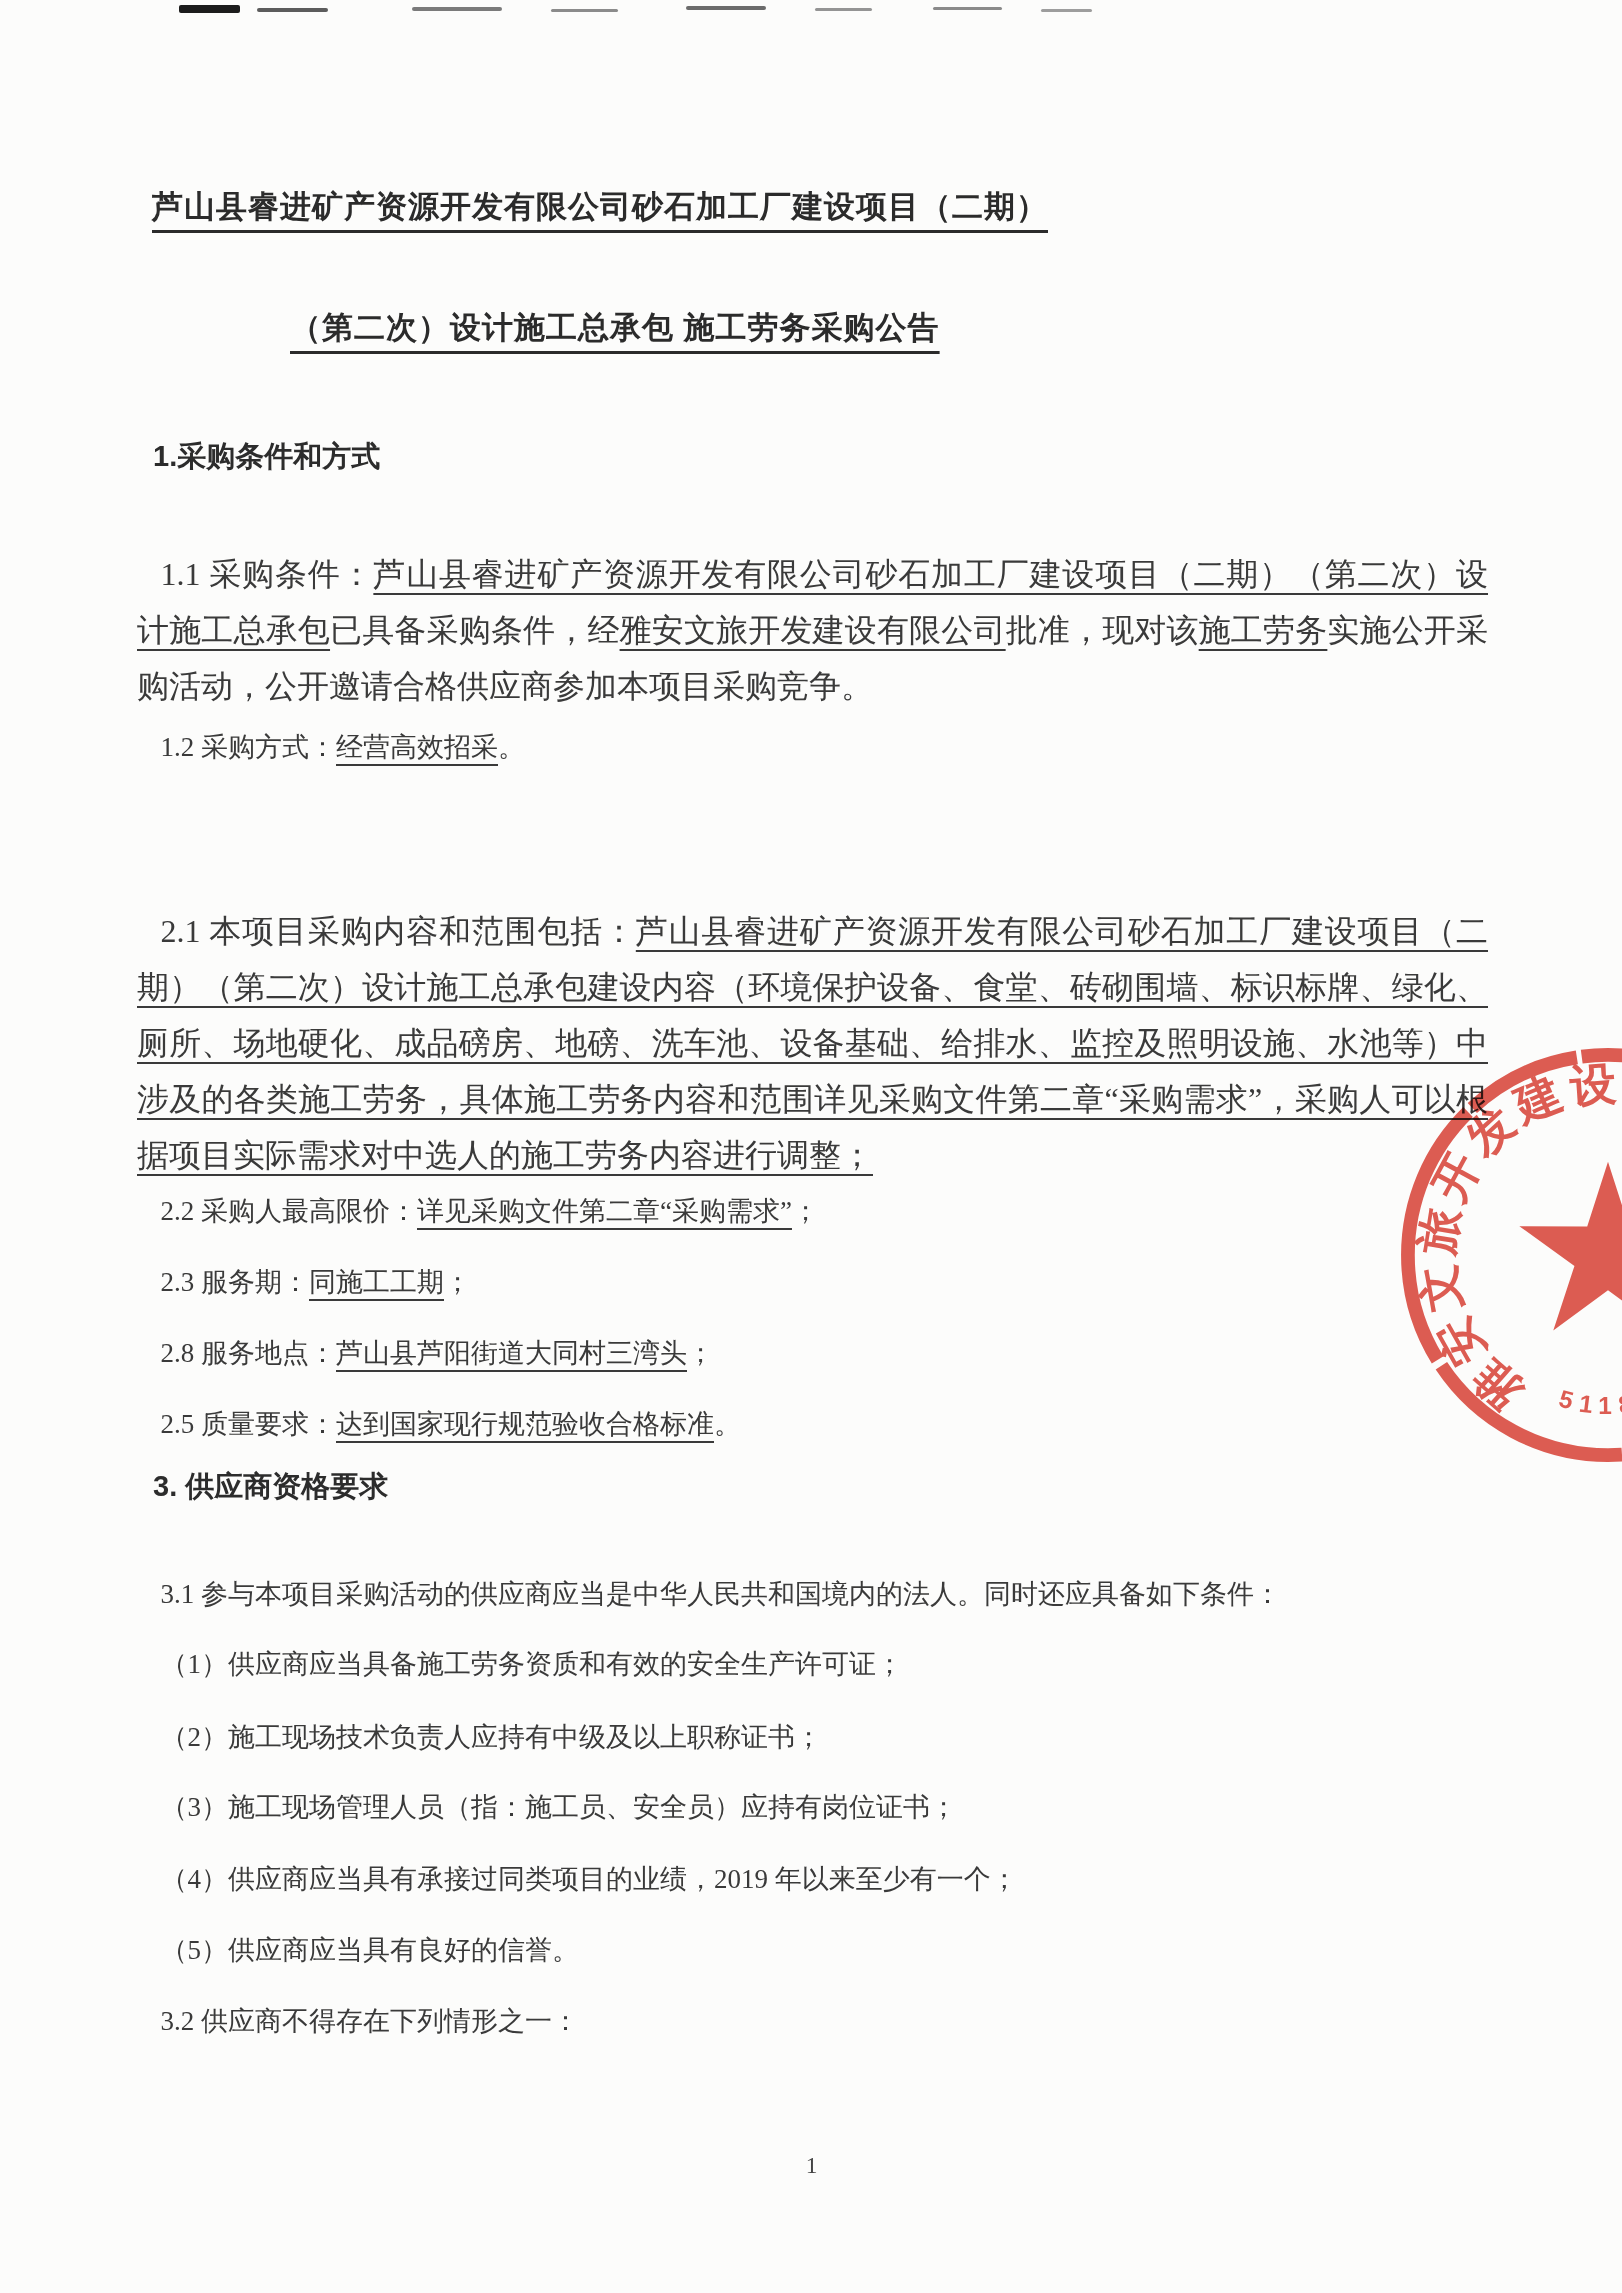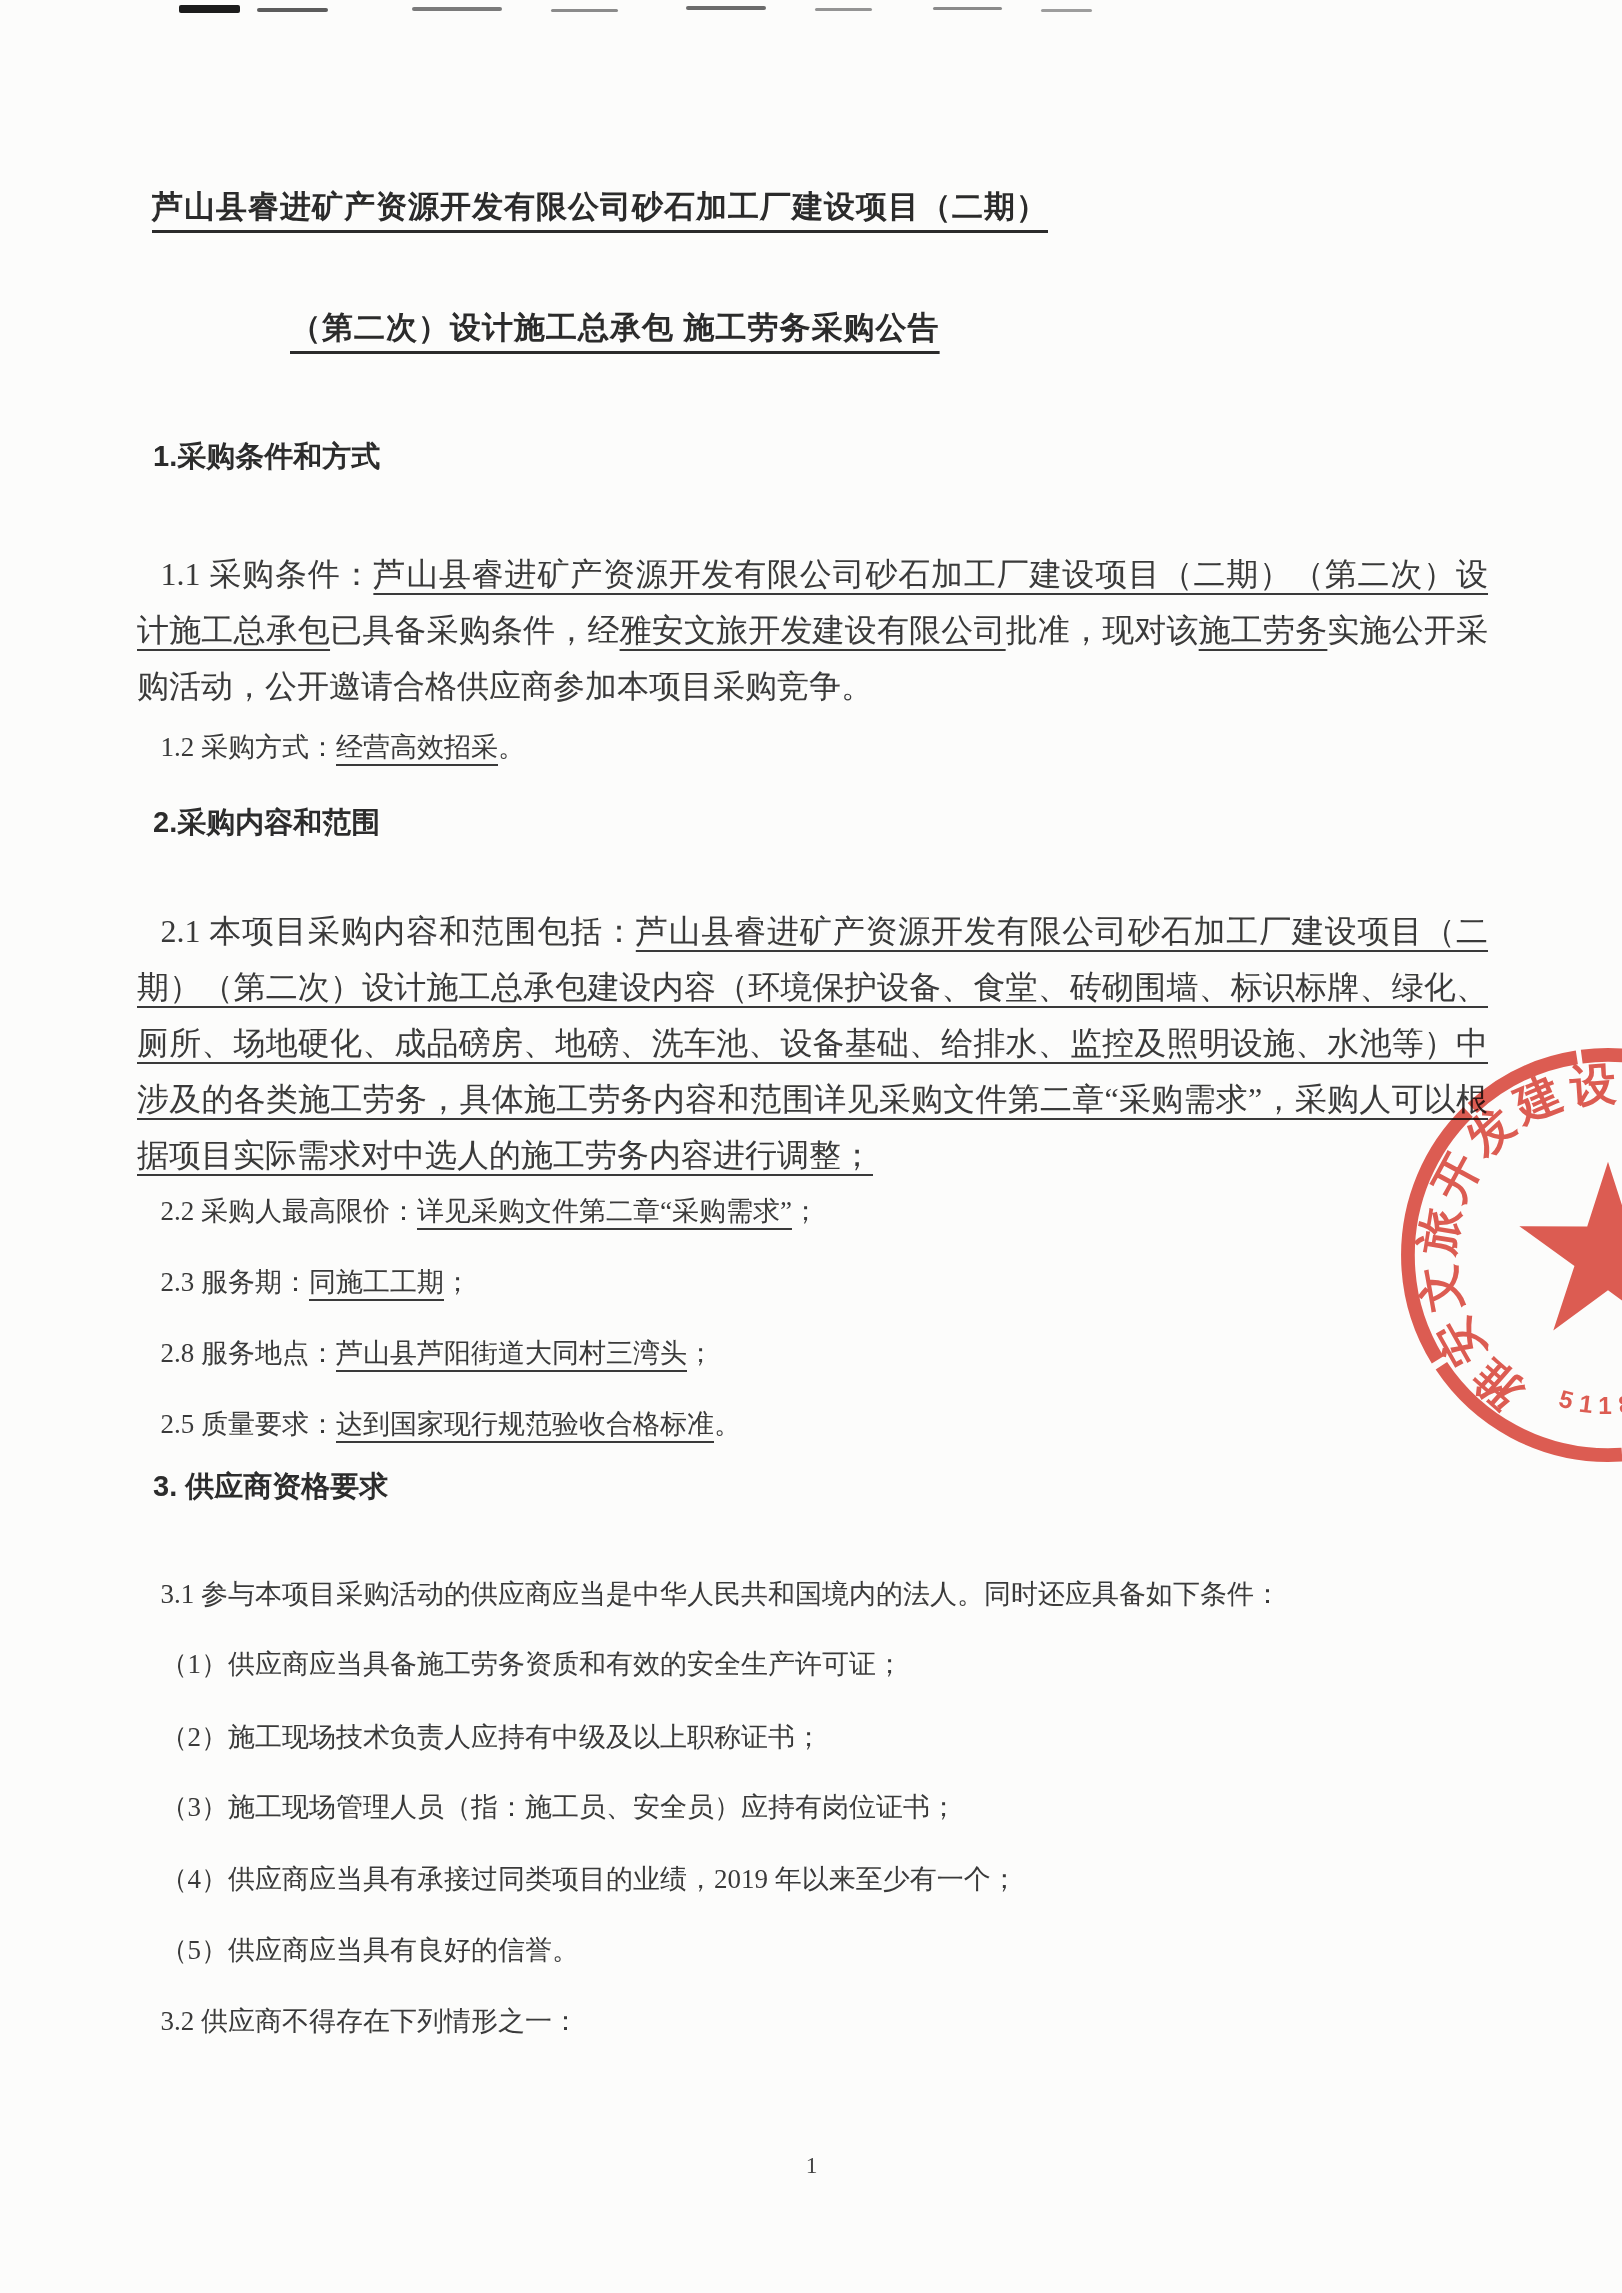--- a/index.html
+++ b/index.html
@@ -80,21 +80,20 @@
   <i class="artifact" style="left:933px;top:6.9px;width:69px;height:2.9px;background:#8a8a8a;"></i>
   <i class="artifact" style="left:1041px;top:8.8px;width:51px;height:2.9px;background:#9d9d9d;"></i>
 
   <h1 class="title" style="left:152px;top:173px;margin-top:12px;">芦山县睿进矿产资源开发有限公司砂石加工厂建设项目（二期）</h1>
   <h1 class="title" style="left:290px;top:306px;">（第二次）设计施工总承包 施工劳务采购公告</h1>
 
   <h2 class="sec blk" style="top:421px;">1.采购条件和方式</h2>
   <p class="para blk" style="top:514px;"><span>1.1 采购条件：</span><span class="u">芦山县睿进矿产资源开发有限公司砂石加工厂建设项目（二期）（第二次）设计施工总承包</span><span>已具备采购条件，经</span><span class="u">雅安文旅开发建设有限公司</span><span>批准，现对该</span><span class="u">施工劳务</span><span>实施公开采购活动，公开邀请合格供应商参加本项目采购竞争。</span></p>
   <p class="line blk" style="top:702px;"><span>1.2 采购方式：</span><span class="u">经营高效招采</span><span>。</span></p>
 
-  <h2 class="sec blk" style="top:787px;">2.采购内容和范围</h2>
   <p class="para blk" style="top:871px;"><span>2.1 本项目采购内容和范围包括：</span><span class="u">芦山县睿进矿产资源开发有限公司砂石加工厂建设项目（二期）（第二次）设计施工总承包建设内容（环境保护设备、食堂、砖砌围墙、标识标牌、绿化、厕所、场地硬化、成品磅房、地磅、洗车池、设备基础、给排水、监控及照明设施、水池等）中涉及的各类施工劳务，具体施工劳务内容和范围详见采购文件第二章“采购需求”，采购人可以根据项目实际需求对中选人的施工劳务内容进行调整；</span></p>
   <p class="line blk" style="top:1166px;"><span>2.2 采购人最高限价：</span><span class="u">详见采购文件第二章“采购需求”</span><span>；</span></p>
   <p class="line blk" style="top:1237px;"><span>2.3 服务期：</span><span class="u">同施工工期</span><span>；</span></p>
   <p class="line blk" style="top:1308px;"><span>2.8 服务地点：</span><span class="u">芦山县芦阳街道大同村三湾头</span><span>；</span></p>
   <p class="line blk" style="top:1379px;"><span>2.5 质量要求：</span><span class="u">达到国家现行规范验收合格标准</span><span>。</span></p>
 
   <h2 class="sec blk" style="top:1451px;">3. 供应商资格要求</h2>
   <p class="line blk" style="top:1549px;">3.1 参与本项目采购活动的供应商应当是中华人民共和国境内的法人。同时还应具备如下条件：</p>
   <p class="line blk" style="top:1619px;">（1）供应商应当具备施工劳务资质和有效的安全生产许可证；</p>
   <p class="line blk" style="top:1692px;">（2）施工现场技术负责人应持有中级及以上职称证书；</p>

